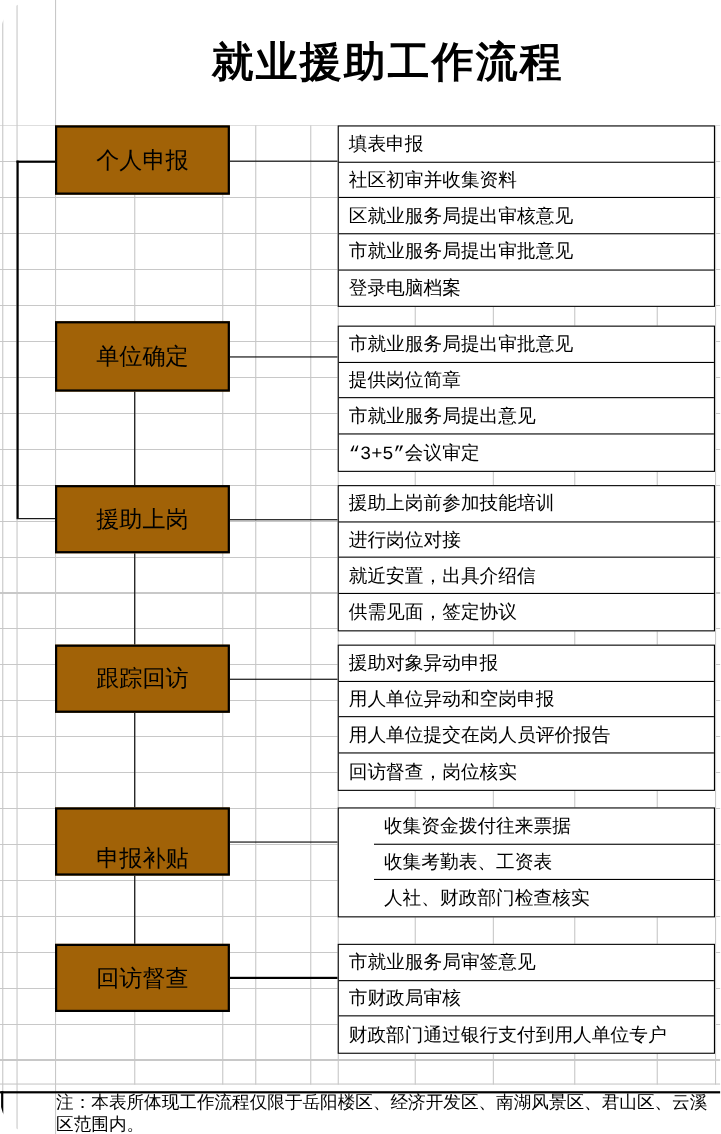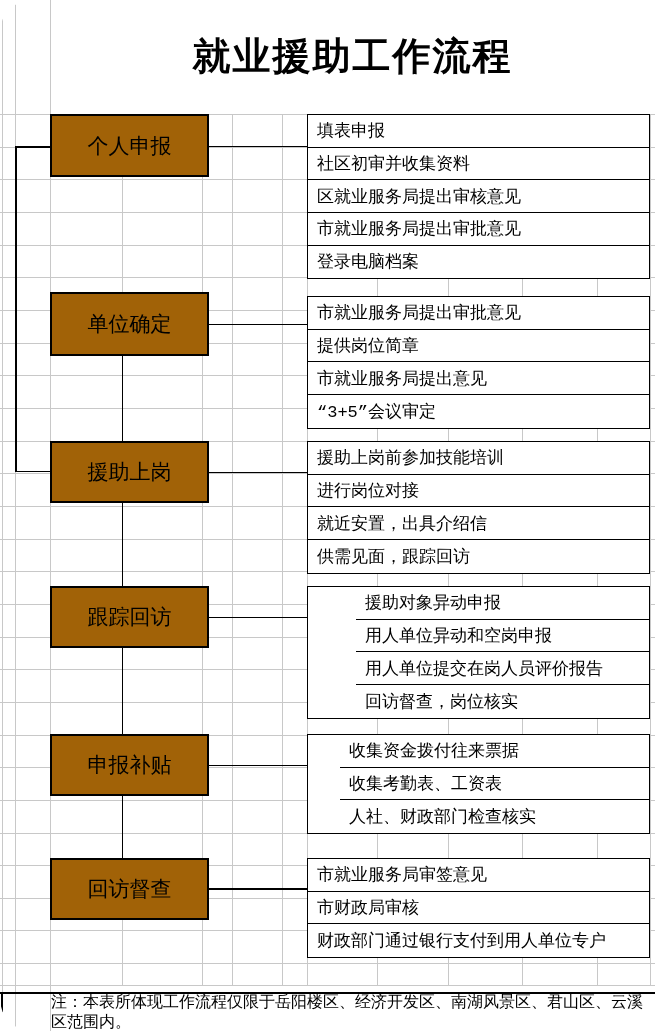--- a/index.html
+++ b/index.html
@@ -92,21 +92,21 @@
   </div>
   <div class="stage-box" style="top:292px;height:64px;">
     <span>单位确定</span>
   </div>
   <div class="stage-box" style="top:441px;height:62px;">
     <span>援助上岗</span>
   </div>
   <div class="stage-box" style="top:586px;height:62px;">
     <span>跟踪回访</span>
   </div>
-  <div class="stage-box" style="top:734px;height:62px;">
+  <div class="stage-box" style="top:734px;height:62px;align-items:flex-end;">
     <span>申报补贴</span>
   </div>
   <div class="stage-box" style="top:858px;height:62px;">
     <span>回访督查</span>
   </div>
 
   <div class="steps" style="top:114px;">
     <div class="cell">填表申报</div>
     <div class="cell">社区初审并收集资料</div>
     <div class="cell">区就业服务局提出审核意见</div>
@@ -118,24 +118,24 @@
     <div class="cell">市就业服务局提出审批意见</div>
     <div class="cell">提供岗位简章</div>
     <div class="cell">市就业服务局提出意见</div>
     <div class="cell">“3+5”会议审定</div>
   </div>
 
   <div class="steps" style="top:441px;">
     <div class="cell">援助上岗前参加技能培训</div>
     <div class="cell">进行岗位对接</div>
     <div class="cell">就近安置，出具介绍信</div>
-    <div class="cell">供需见面，跟踪回访</div>
+    <div class="cell">供需见面，签定协议</div>
   </div>
 
-  <div class="steps" style="top:586px;padding-left:48px;">
+  <div class="steps" style="top:586px;">
     <div class="cell">援助对象异动申报</div>
     <div class="cell">用人单位异动和空岗申报</div>
     <div class="cell">用人单位提交在岗人员评价报告</div>
     <div class="cell">回访督查，岗位核实</div>
   </div>
 
   <div class="steps" style="top:734px;padding-left:32px;">
     <div class="cell">收集资金拨付往来票据</div>
     <div class="cell">收集考勤表、工资表</div>
     <div class="cell">人社、财政部门检查核实</div>

